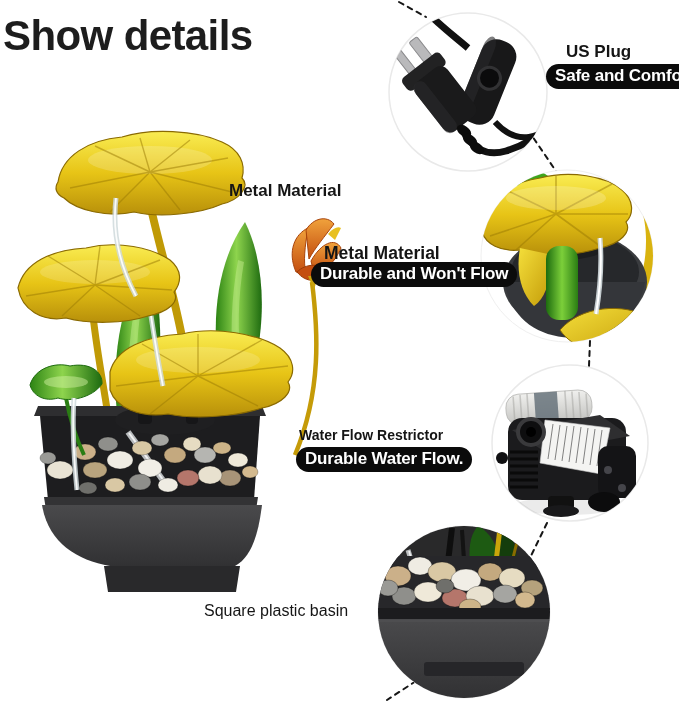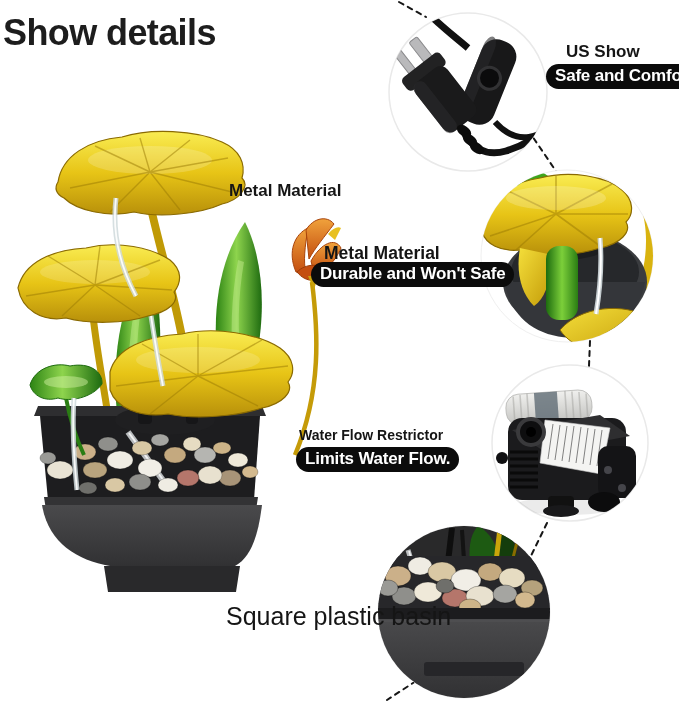--- a/index.html
+++ b/index.html
@@ -2,26 +2,26 @@
 <html><head>
 <meta charset="utf-8">
 <style>
   html,body{margin:0;padding:0;background:#fff;}
   #canvas{
     position:relative;width:679px;height:702px;background:#ffffff;overflow:hidden;
     font-family:"Liberation Sans", sans-serif;
   }
   #artwork{position:absolute;left:0;top:0;width:679px;height:702px;}
   .label{position:absolute;color:#151515;font-weight:600;white-space:nowrap;}
-  .page-title{left:3px;top:12px;font-size:36px;font-weight:700;color:#1d1d1d;letter-spacing:-0.6px;}
+  .page-title{left:3px;top:12px;font-size:42px;font-weight:700;color:#1d1d1d;letter-spacing:-0.6px;}
   .metal-main{left:229px;top:181px;font-size:17px;}
   .plug-title{left:566px;top:42px;font-size:17px;}
   .leaf-title{left:324px;top:243px;font-size:17.5px;}
   .pump-title{left:299px;top:427px;font-size:14px;}
-  .basin-title{left:226px;top:602px;font-size:25px;font-weight:500;}
+  .basin-title{left:204px;top:602px;font-size:16px;font-weight:500;}
   .badge{
     position:absolute;background:#0b0b0b;color:#ffffff;font-weight:700;white-space:nowrap;
     border-radius:13px;padding:2px 9px 3px;letter-spacing:-0.2px;
   }
   .plug-badge{left:546px;top:64px;font-size:17px;}
   .leaf-badge{left:311px;top:262px;font-size:17px;}
   .pump-badge{left:296px;top:447px;font-size:17px;}
   .basin-badge{left:215px;top:628px;font-size:15.5px;letter-spacing:-0.4px;}
 </style>
 </head>
@@ -347,24 +347,24 @@
         <path d="M380,621 L548,621" stroke="#5a5a5e" stroke-width="1.2" opacity="0.6"></path>
         <rect x="424" y="662" width="100" height="14" rx="3" fill="#262629"></rect>
       </g>
     </g>
   </svg>
 
   <div class="label page-title">Show details</div>
 
   <div class="label metal-main">Metal Material</div>
 
-  <div class="label plug-title">US Show</div>
+  <div class="label plug-title">US Plug</div>
   <div class="badge plug-badge">Safe and Comfort</div>
 
   <div class="label leaf-title">Metal Material</div>
-  <div class="badge leaf-badge">Durable and Won't Safe</div>
+  <div class="badge leaf-badge">Durable and Won't Flow</div>
 
   <div class="label pump-title">Water Flow Restrictor</div>
-  <div class="badge pump-badge">Limits Water Flow.</div>
+  <div class="badge pump-badge">Durable Water Flow.</div>
 
   <div class="label basin-title">Square plastic basin</div>
 
 </div>
 
 </body></html>

